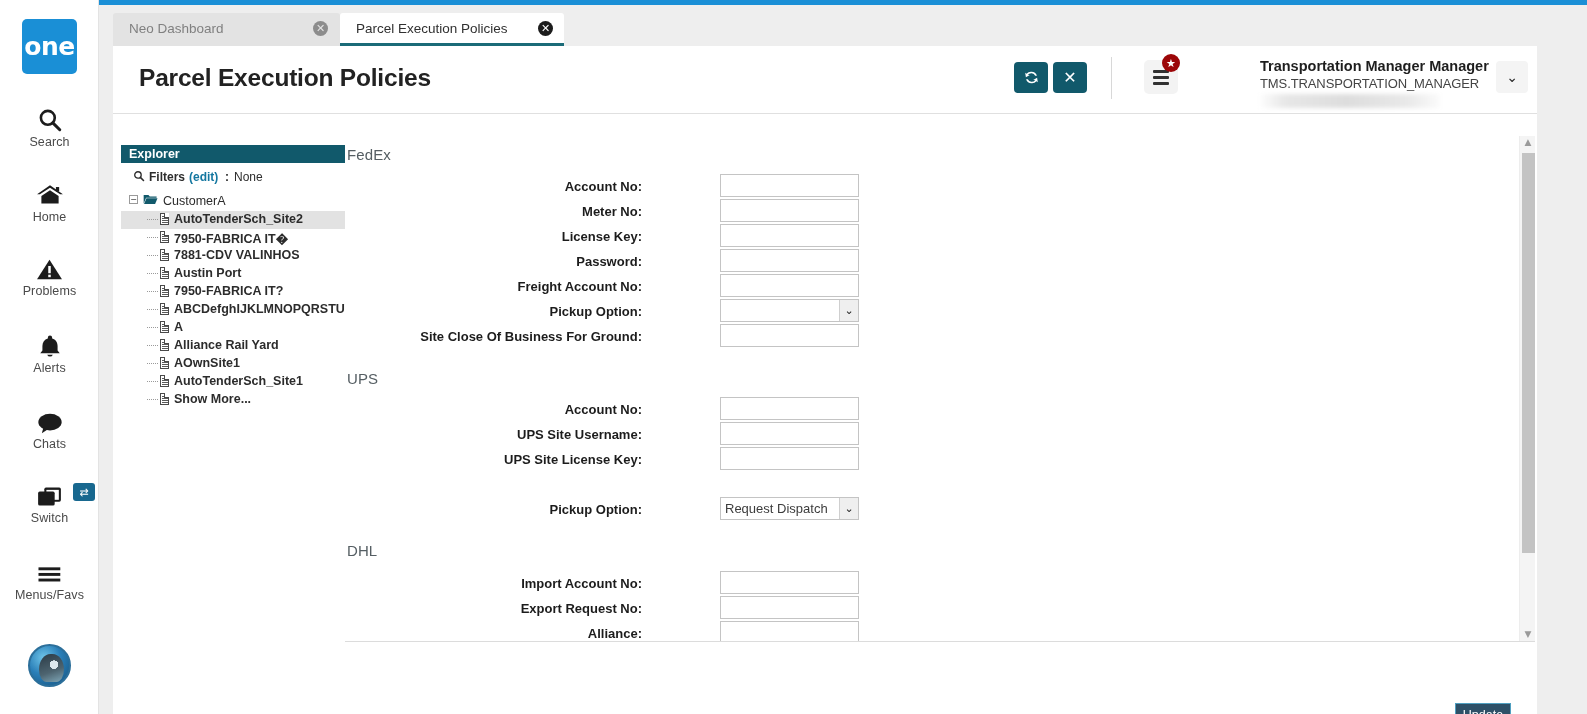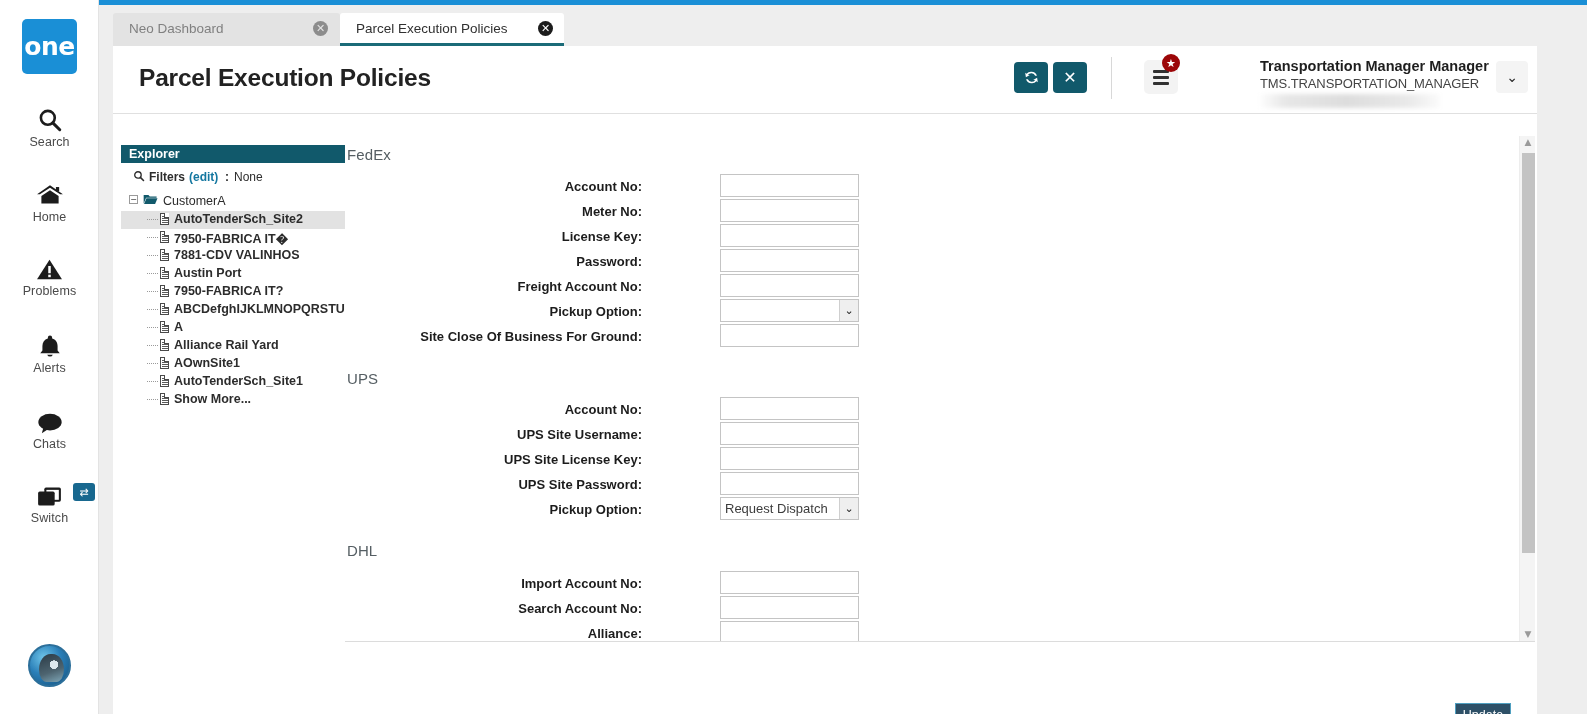--- a/index.html
+++ b/index.html
@@ -495,20 +495,30 @@
           <rect x="9" y="3.4" width="16" height="13.6" rx="1.6" fill="#1c1c1c"></rect>
           <rect x="11" y="5.6" width="12" height="9.6" fill="#fff"></rect>
           <rect x="3" y="7.2" width="16" height="13.6" rx="1.6" fill="#1c1c1c"></rect>
           <rect x="5.4" y="9.6" width="11.2" height="8.8" fill="#1c1c1c"></rect>
         </svg>
     </span>
     <span class="lbl">Switch</span>
   </div>
   <div class="rail-badge" style="left:73px; top:483px;">⇄</div>
 
+  <div class="rail-item" style="top:555px">
+    <span class="ico">
+      <svg width="27" height="22" viewBox="0 0 26 20" style="vertical-align:-4px">
+          <rect x="2.4" y="3.6" width="21" height="2.8" fill="#1c1c1c"></rect>
+          <rect x="2.4" y="9" width="21" height="2.8" fill="#1c1c1c"></rect>
+          <rect x="2.4" y="14.4" width="21" height="2.8" fill="#1c1c1c"></rect>
+        </svg>
+    </span>
+    <span class="lbl">Menus/Favs</span>
+  </div>
 
   <div class="rail-avatar"></div>
 </div>
 
 <div id="top-strip"></div>
 
 <div id="tab-bar">
   <div class="tab" id="tab-0">
     <span class="tab-label">Neo Dashboard</span>
     <span class="tab-close">✕</span>
@@ -688,40 +698,36 @@
       <input class="finput" type="text" value="" style="">
     </div>
     <div class="frow" style="left:160px; top:286px; width:355px;">
       <span class="flabel">UPS Site Username:</span>
       <input class="finput" type="text" value="" style="">
     </div>
     <div class="frow" style="left:160px; top:311px; width:355px;">
       <span class="flabel">UPS Site License Key:</span>
       <input class="finput" type="text" value="" style="">
     </div>
-    <div class="frow" style="left:160px; top:336px; width:355px;">
-      <span class="flabel">UPS Site Password:</span>
-      <input class="finput" type="text" value="" style="">
-    </div>
     <div class="frow" style="left:160px; top:361px; width:355px;">
       <span class="flabel">Pickup Option:</span>
       <span class="fselect">
         <span class="sval">Request Dispatch</span>
         <span class="sbtn">⌄</span>
       </span>
     </div>
 
     <div class="section-title" style="left:2px; top:406px;">DHL</div>
 
     <div class="frow" style="left:160px; top:435px; width:355px;">
       <span class="flabel">Import Account No:</span>
       <input class="finput" type="text" value="" style="">
     </div>
     <div class="frow" style="left:160px; top:460px; width:355px;">
-      <span class="flabel">Search Account No:</span>
+      <span class="flabel">Export Request No:</span>
       <input class="finput" type="text" value="" style="">
     </div>
     <div class="frow" style="left:160px; top:485px; width:355px;">
       <span class="flabel">Alliance:</span>
       <input class="finput" type="text" value="" style="">
     </div>
   </div>
 
   <div id="vscroll">
     <span class="varr up">▲</span>

